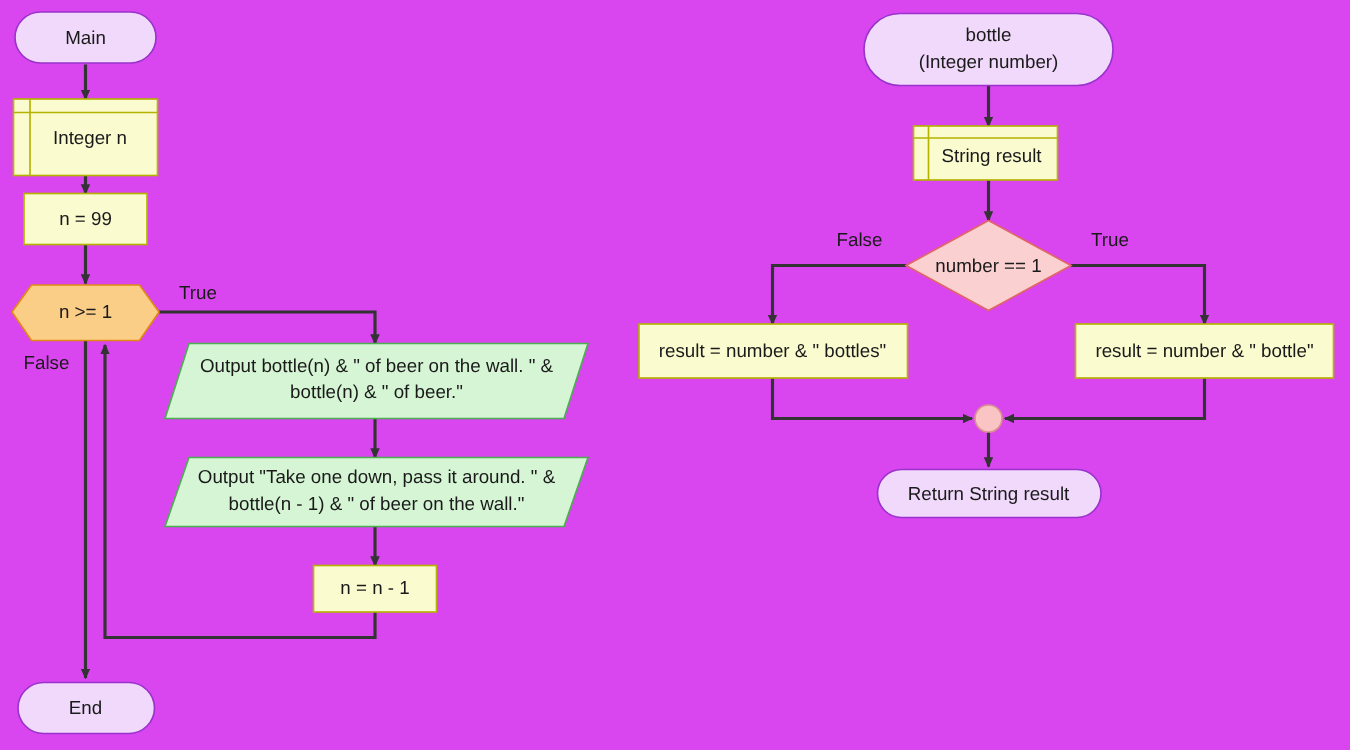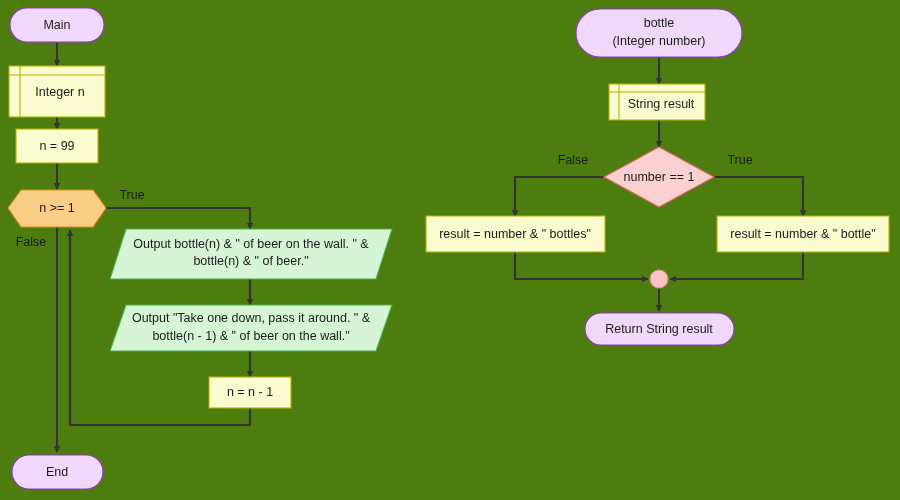--- a/index.html
+++ b/index.html
@@ -11,21 +11,21 @@
   body {
     width: 900px;
     height: 500px;
     overflow: hidden;
     font-family: "Liberation Sans", sans-serif;
   }
   #diagram-root {
     position: relative;
     width: 900px;
     height: 500px;
-    background: #4d7c0f;
+    background: #d946ef;
   }
   svg#flowchart {
     display: block;
     width: 900px;
     height: 500px;
   }
   .node-text {
     font-family: "Liberation Sans", sans-serif;
     font-size: 12.5px;
     fill: #1a1a1a;

